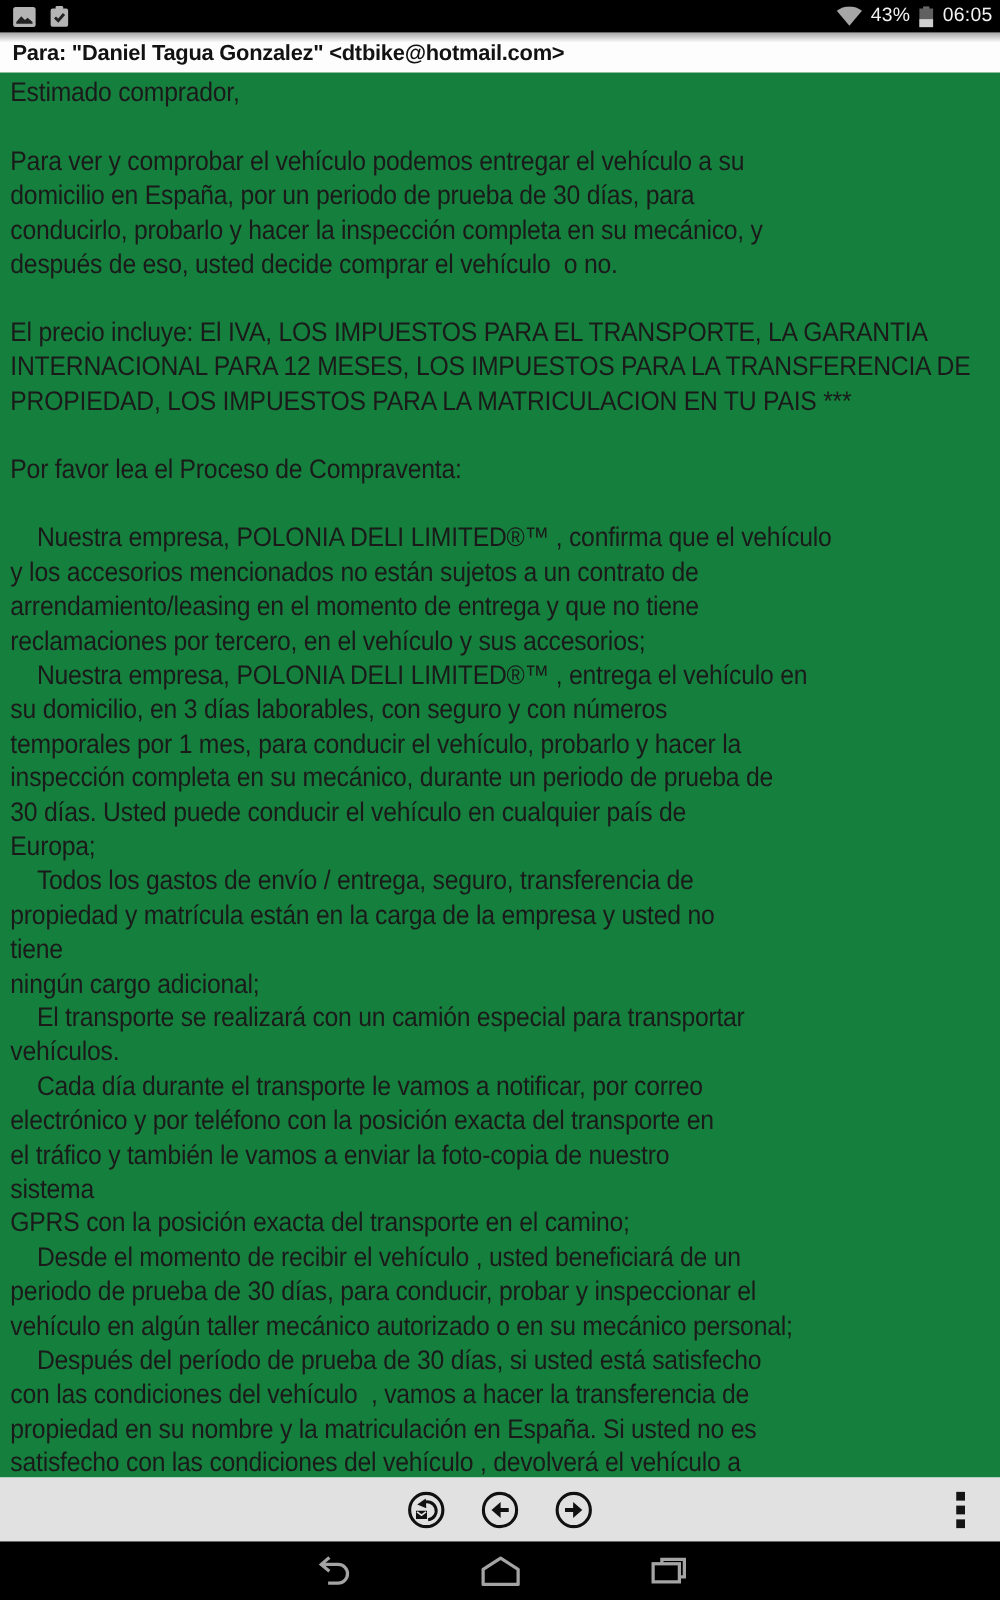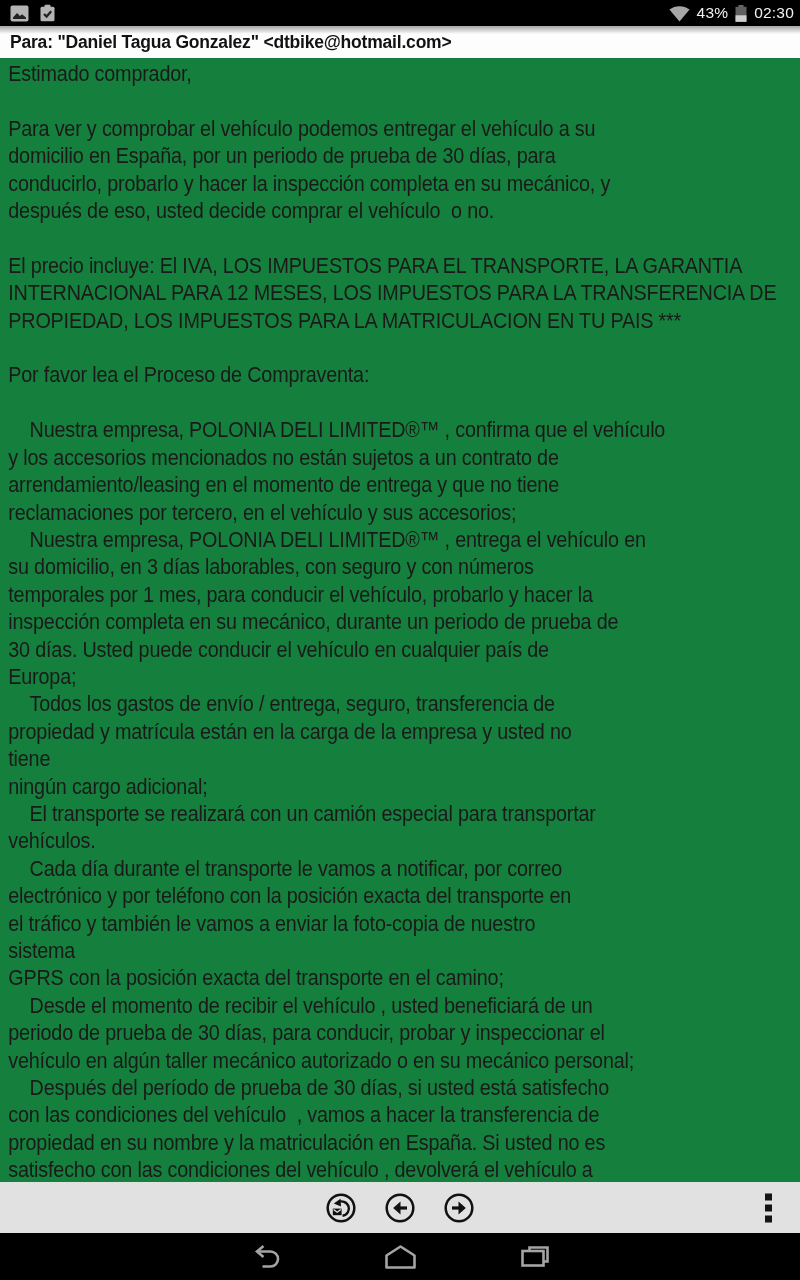--- a/index.html
+++ b/index.html
@@ -3,21 +3,21 @@
 <meta charset="utf-8">
 <style>
   html,body{margin:0;padding:0;}
   body{width:800px;height:1280px;background:#000;font-family:"Liberation Sans",sans-serif;overflow:hidden;}
   .screen{position:relative;width:800px;height:1280px;background:#fff;display:flex;flex-direction:column;}
 
   
   .status-bar{height:26px;background:#000;display:flex;align-items:center;justify-content:space-between;
     padding:0 6px;flex:0 0 auto;position:relative;z-index:5;}
   .status-left{display:flex;align-items:center;gap:10px;padding-left:4px;}
-  .status-right{display:flex;align-items:flex-end;gap:7px;color:#f2f2f2;font-size:15.5px;}
+  .status-right{display:flex;align-items:center;gap:7px;color:#f2f2f2;font-size:15.5px;}
   .status-right .st-text{letter-spacing:0.2px;}
   .status-bar svg{display:block;}
 
   
   .statusbar-shadow{position:absolute;left:0;top:26px;width:800px;height:8px;
     background:linear-gradient(to bottom,rgba(0,0,0,0.35),rgba(0,0,0,0));pointer-events:none;z-index:4;}
 
   
   .recipient-bar{height:32px;background:#fdfdfd;display:flex;align-items:center;padding:0 10px;flex:0 0 auto;}
   .recipient-bar span{font-weight:700;font-size:17.5px;color:#121212;letter-spacing:-0.2px;}
@@ -71,21 +71,21 @@
         </svg>
       </span>
       <span class="st-text">43%</span>
       <span>
         <svg width="12" height="17" viewBox="0 0 12 17">
           <rect x="3.5" y="0" width="5" height="2.2" fill="#6a6a6a"></rect>
           <rect x="0.5" y="1.8" width="11" height="15" fill="#606060"></rect>
           <rect x="0.5" y="10.3" width="11" height="6.5" fill="#cfcfcf"></rect>
         </svg>
       </span>
-      <span class="st-text">02:30</span>
+      <span class="st-text">06:05</span>
     </div>
   </header>
   <div class="statusbar-shadow"></div>
 
   <div class="recipient-bar">
     <span>Para: "Daniel Tagua Gonzalez" &lt;dtbike@hotmail.com&gt;</span>
   </div>
 
   <main class="email-body">
     <div class="email-text">Estimado comprador,

